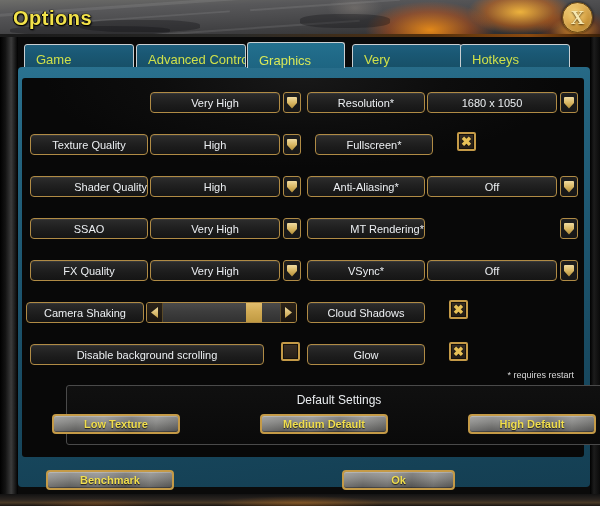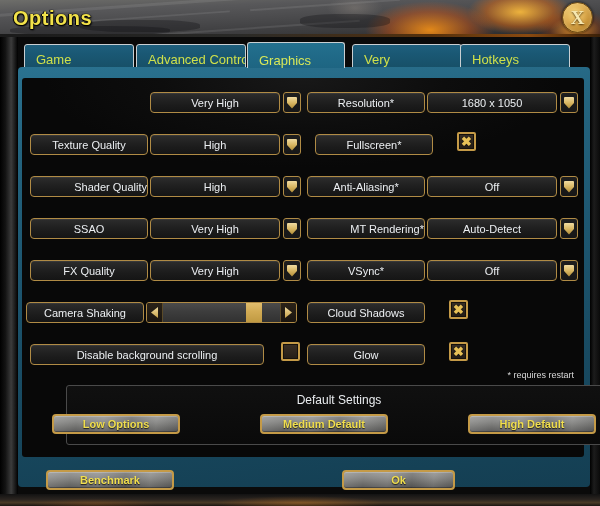--- a/index.html
+++ b/index.html
@@ -468,23 +468,20 @@
           <span>Off</span>
         </div>
         <div class="combo-arrow" style="left: 253px;">
           <span class="glyph"></span>
         </div>
       </div>
       <div class="row" style="left: 285px; top: 140px; width: 272px;">
         <div class="gbtn" style="left: 0px; width: 118px; justify-content: flex-end;">
           <span>MT Rendering*</span>
         </div>
-        <div class="combo" style="left: 120px; width: 130px;">
-          <span>Auto-Detect</span>
-        </div>
         <div class="combo-arrow" style="left: 253px;">
           <span class="glyph"></span>
         </div>
       </div>
       <div class="row" style="left: 285px; top: 182px; width: 272px;">
         <div class="gbtn" style="left: 0px; width: 118px;">
           <span>VSync*</span>
         </div>
         <div class="combo" style="left: 120px; width: 130px;">
           <span>Off</span>
@@ -503,21 +500,21 @@
       </div>
       <div class="row" style="left: 285px; top: 266px; width: 272px;">
         <div class="gbtn" style="left: 0px; width: 118px;">
           <span>Glow</span>
         </div>
         <div class="chk" style="left: 142px;">
           <span class="mark">✖</span>
         </div>
       </div>
       <div class="stone" style="left: 30px; top: 336px; width: 128px;">
-        <span>Low Options</span>
+        <span>Low Texture</span>
       </div>
       <div class="stone" style="left: 238px; top: 336px; width: 128px;">
         <span>Medium Default</span>
       </div>
       <div class="stone" style="left: 446px; top: 336px; width: 128px;">
         <span>High Default</span>
       </div>
     </div>
 
   <div class="frame-bottom"></div>

